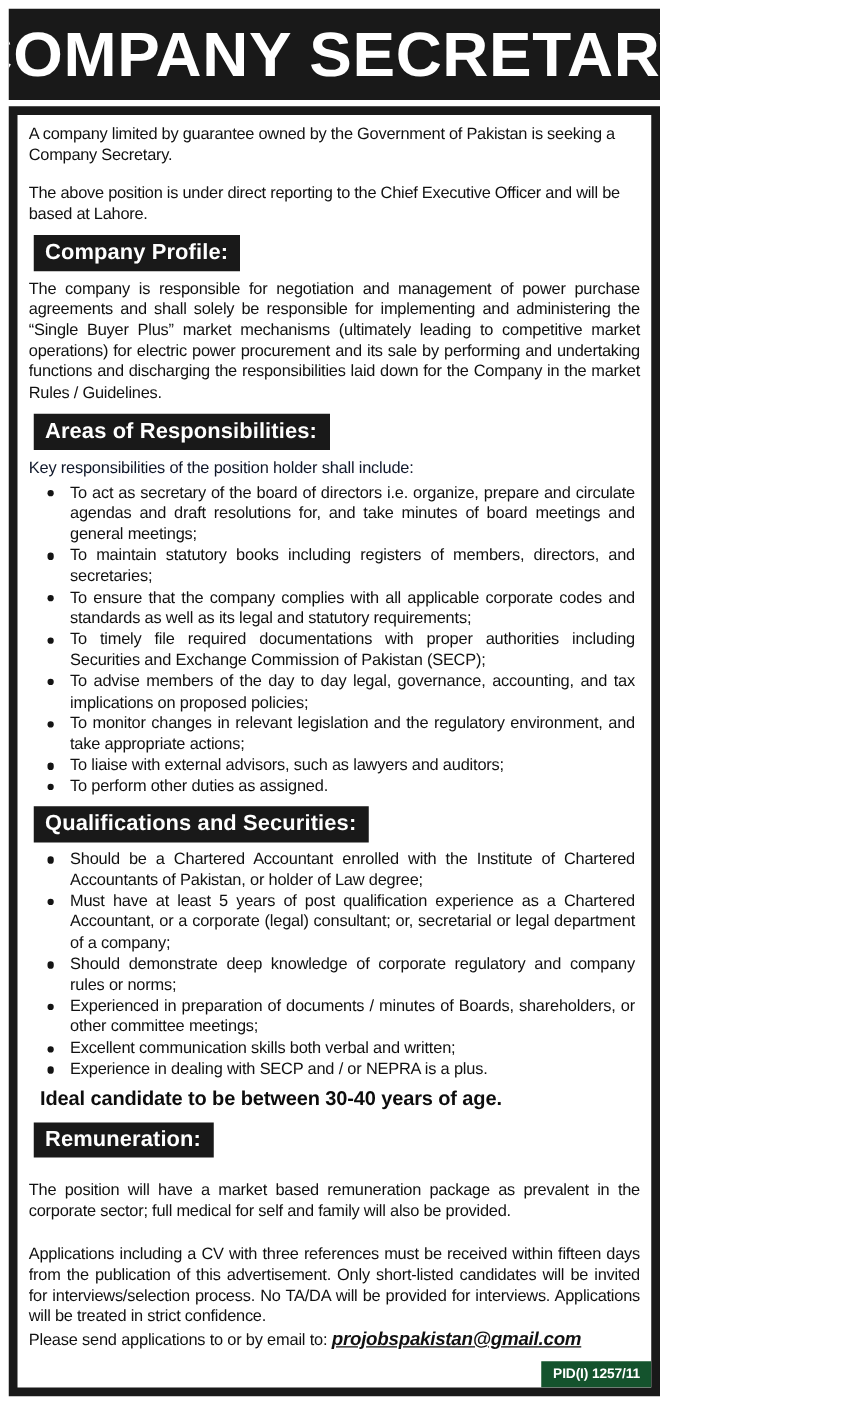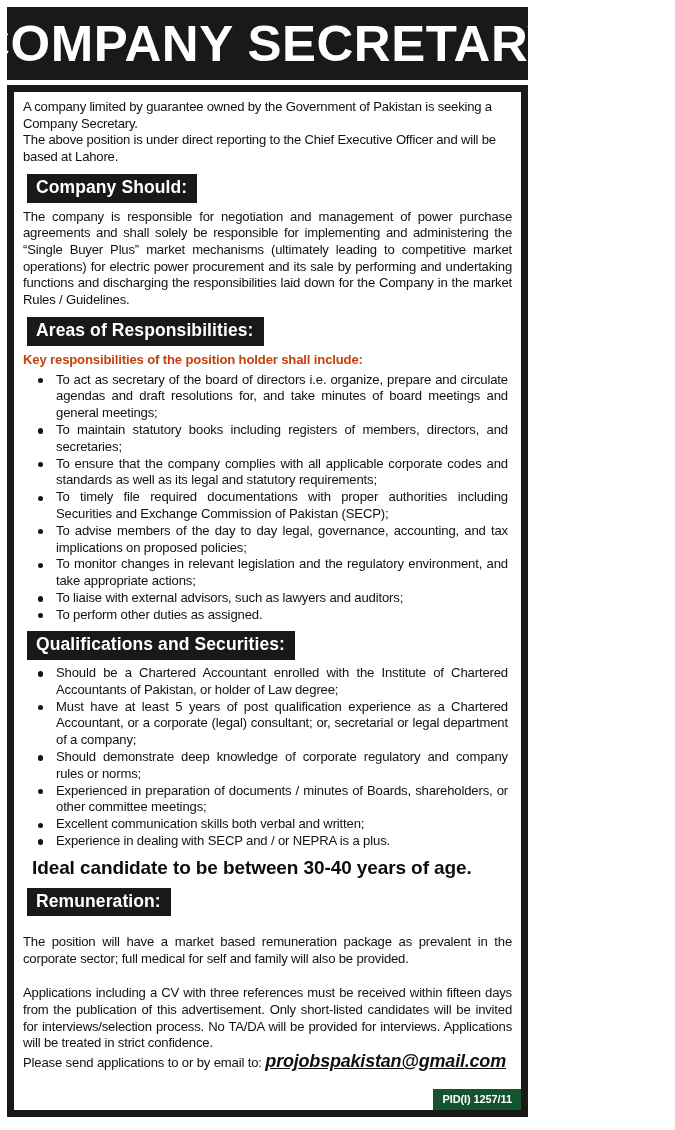--- a/index.html
+++ b/index.html
@@ -67,21 +67,21 @@
     color: #111111;
     text-align: justify;
     margin: 0;
     letter-spacing: -0.18px;
   }
   .para.lead {
     text-align: left;
     letter-spacing: -0.2px;
   }
   .para + .para {
-    margin-top: 0px;
+    margin-top: 14px;
   }
 
   
   .section-head {
     display: inline-block;
     background: #191919;
     color: #ffffff;
     font-family: "Liberation Sans Narrow", "Liberation Sans", sans-serif;
     font-weight: bold;
     font-size: 17.5px;
@@ -118,39 +118,38 @@
     top: 6.5px;
     width: 5.2px;
     height: 5.2px;
     background: #141414;
     border-radius: 50%;
   }
 
   .intro-line {
     font-size: 13.1px;
     line-height: 16.6px;
-    color: #c2410c;
+    color: #0f172a;
     margin: 0 0 3px 0;
     letter-spacing: -0.15px;
-    font-weight: bold;
   }
 
   .bold-note {
-    font-size: 19px;
+    font-size: 16px;
     font-weight: bold;
     color: #0d0d0d;
     margin: 7px 0 0 9px;
     letter-spacing: -0.1px;
   }
 
   .email {
     font-weight: bold;
     font-style: italic;
     text-decoration: underline;
-    font-size: 18px;
+    font-size: 15px;
     letter-spacing: -0.2px;
   }
 
   .closing-block .para { margin-top: 18px; }
 
   .final-line {
     font-size: 13.1px;
     line-height: 17px;
     color: #111111;
     margin: 1px 0 0 0;
@@ -183,21 +182,21 @@
 
   <div class="body-frame">
     <div class="body-inner">
 
       <div>
         <p class="para lead">A company limited by guarantee owned by the Government of Pakistan is seeking a Company Secretary.</p>
         <p class="para lead">The above position is under direct reporting to the Chief Executive Officer and will be based at Lahore.</p>
       </div>
 
       <div class="section-head-wrap">
-        <span class="section-head">Company Should:</span>
+        <span class="section-head">Company Profile:</span>
       </div>
       <p class="para">The company is responsible for negotiation and management of power purchase agreements and shall solely be responsible for implementing and administering the “Single Buyer Plus” market mechanisms (ultimately leading to competitive market operations) for electric power procurement and its sale by performing and undertaking functions and discharging the responsibilities laid down for the Company in the market Rules / Guidelines.</p>
 
       <div class="section-head-wrap">
         <span class="section-head">Areas of Responsibilities:</span>
       </div>
       <p class="intro-line">Key responsibilities of the position holder shall include:</p>
       <ul class="bullets">
         <li>To act as secretary of the board of directors i.e. organize, prepare and circulate agendas and draft resolutions for, and take minutes of board meetings and general meetings;</li>
         <li>To maintain statutory books including registers of members, directors, and secretaries;</li>

